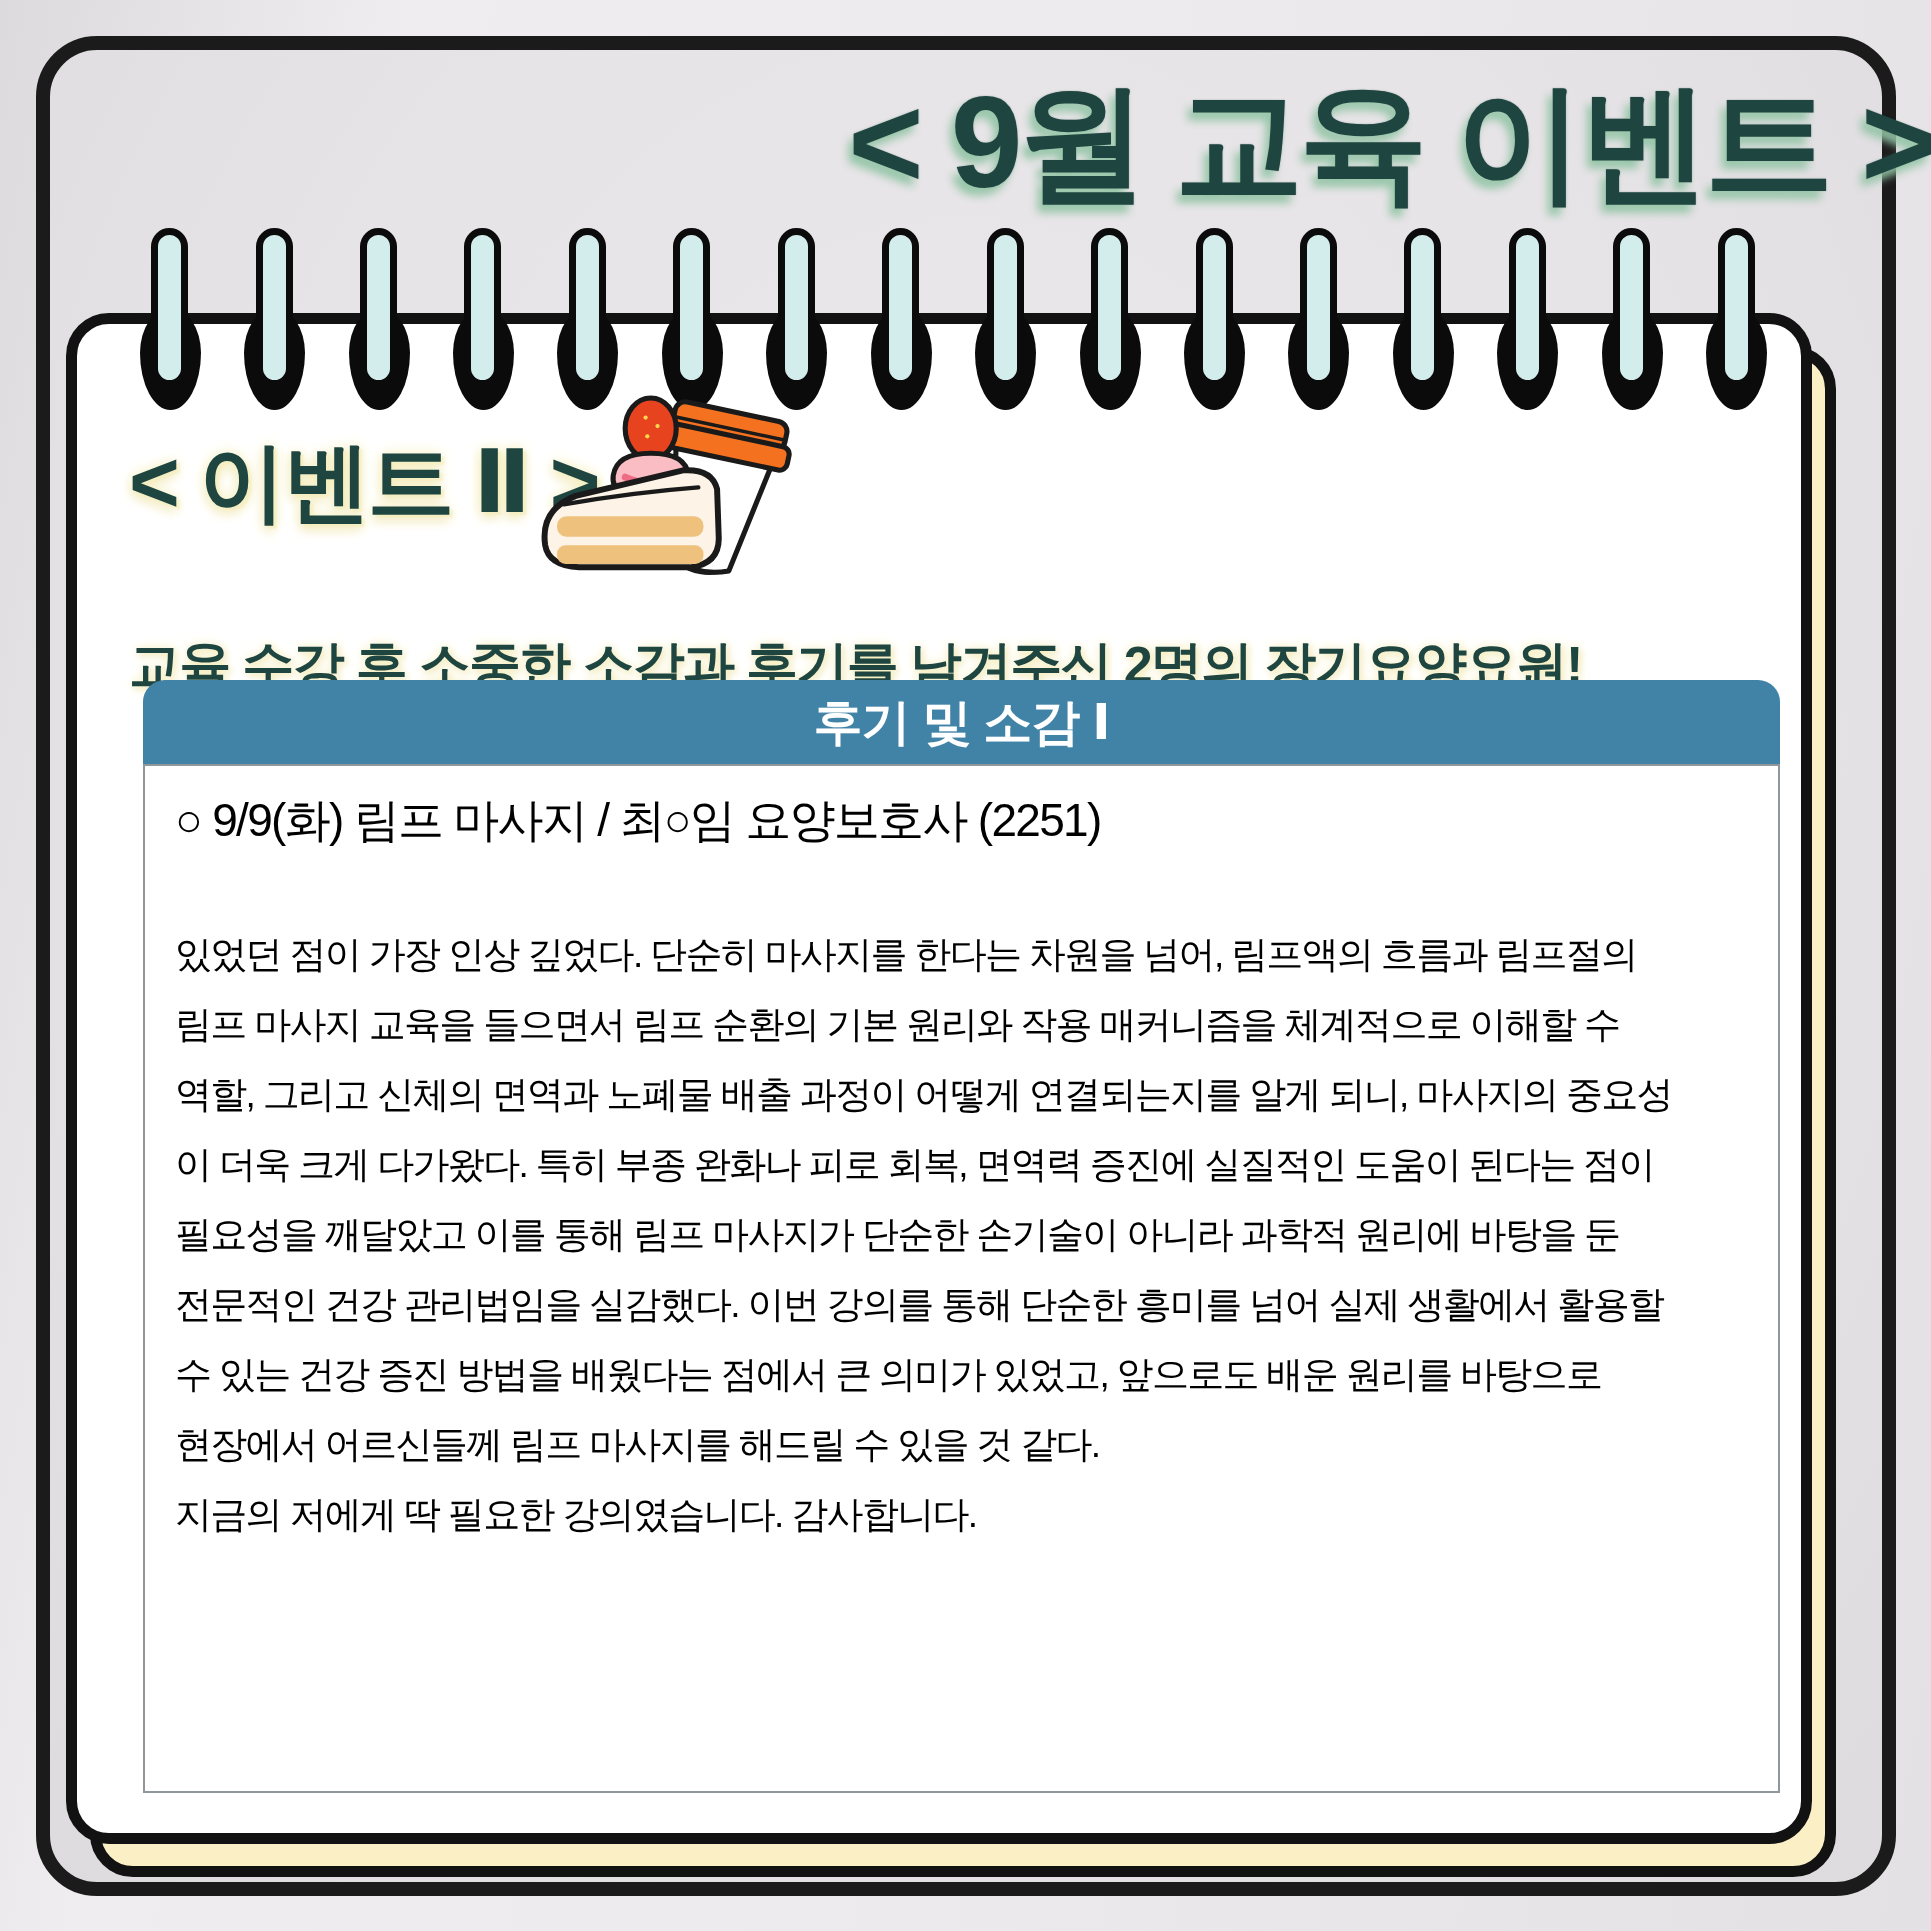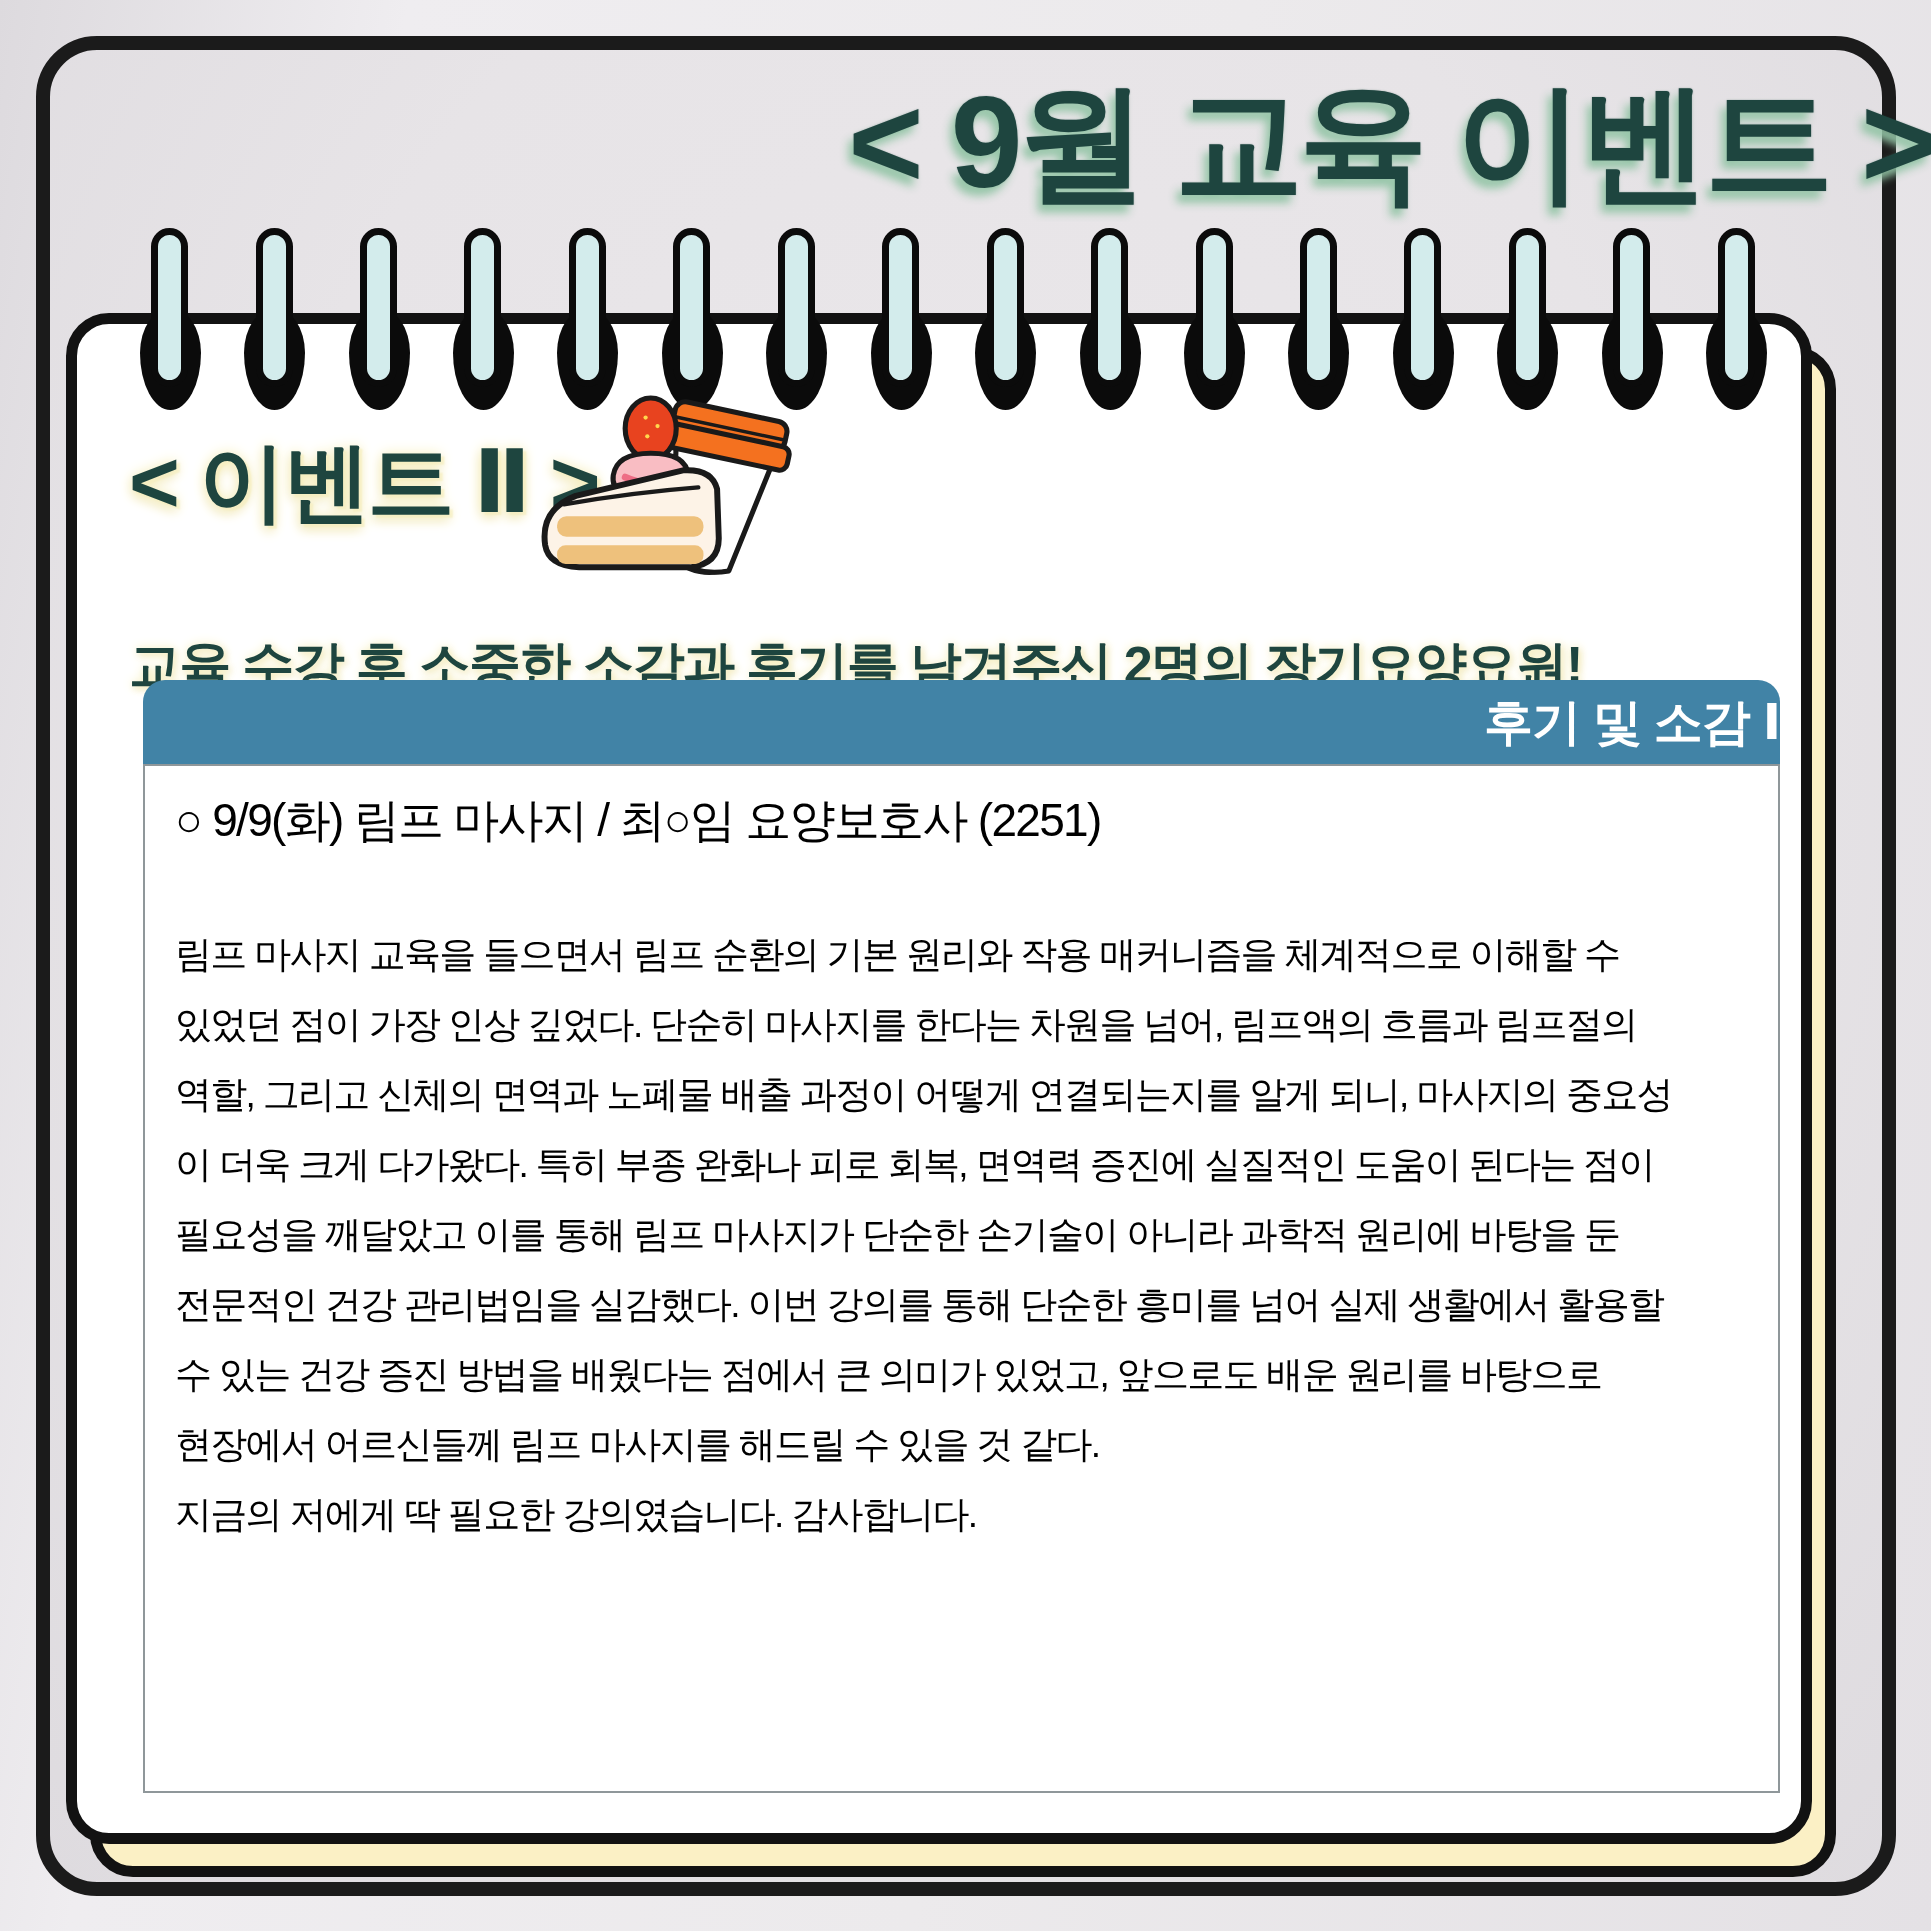--- a/index.html
+++ b/index.html
@@ -106,21 +106,21 @@
   
   .review-header {
     position: absolute;
     left: 143px; top: 680px;
     width: 1637px; height: 84px;
     background: #4183a6;
     border-radius: 22px 22px 0 0;
     color: #ffffff;
     font-size: 49px;
     font-weight: 700;
-    text-align: right;
+    text-align: center;
     line-height: 84px;
     letter-spacing: -0.9px;
   }
   .review-box {
     position: absolute;
     left: 143px; top: 764px;
     width: 1637px; height: 1029px;
     background: #ffffff;
     border: 2.6px solid #8f979a;
     box-sizing: border-box;
@@ -227,22 +227,22 @@
 
   <div class="subtitle"><span>교육 수강 후 </span><span class="u">소중한 소감과 후기</span><span>를 남겨주신 2명의 장기요양요원!</span></div>
 
   <div class="review-header">후기 및 소감 Ⅰ</div>
 
   <div class="review-box"></div>
 
   <div class="session-info">○ 9/9(화) 림프 마사지 / 최○임 요양보호사 (2251)</div>
 
   <div class="review-body">
+      <div class="body-line">있었던 점이 가장 인상 깊었다. 단순히 마사지를 한다는 차원을 넘어, 림프액의 흐름과 림프절의</div>
       <div class="body-line">림프 마사지 교육을 들으면서 림프 순환의 기본 원리와 작용 매커니즘을 체계적으로 이해할 수</div>
-      <div class="body-line">있었던 점이 가장 인상 깊었다. 단순히 마사지를 한다는 차원을 넘어, 림프액의 흐름과 림프절의</div>
       <div class="body-line">역할, 그리고 신체의 면역과 노폐물 배출 과정이 어떻게 연결되는지를 알게 되니, 마사지의 중요성</div>
       <div class="body-line">이 더욱 크게 다가왔다. 특히 부종 완화나 피로 회복, 면역력 증진에 실질적인 도움이 된다는 점이</div>
       <div class="body-line">필요성을 깨달았고 이를 통해 림프 마사지가 단순한 손기술이 아니라 과학적 원리에 바탕을 둔</div>
       <div class="body-line">전문적인 건강 관리법임을 실감했다. 이번 강의를 통해 단순한 흥미를 넘어 실제 생활에서 활용할</div>
       <div class="body-line">수 있는 건강 증진 방법을 배웠다는 점에서 큰 의미가 있었고, 앞으로도 배운 원리를 바탕으로</div>
       <div class="body-line">현장에서 어르신들께 림프 마사지를 해드릴 수 있을 것 같다.</div>
       <div class="body-line">지금의 저에게 딱 필요한 강의였습니다. 감사합니다.</div>
     </div>
 
 </div>

